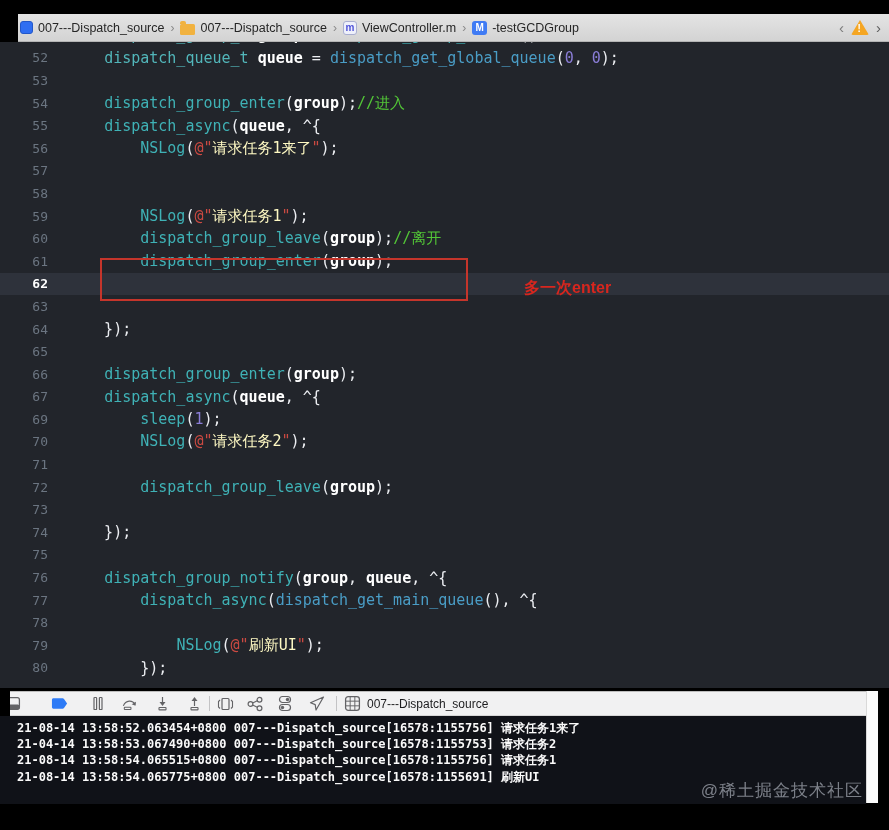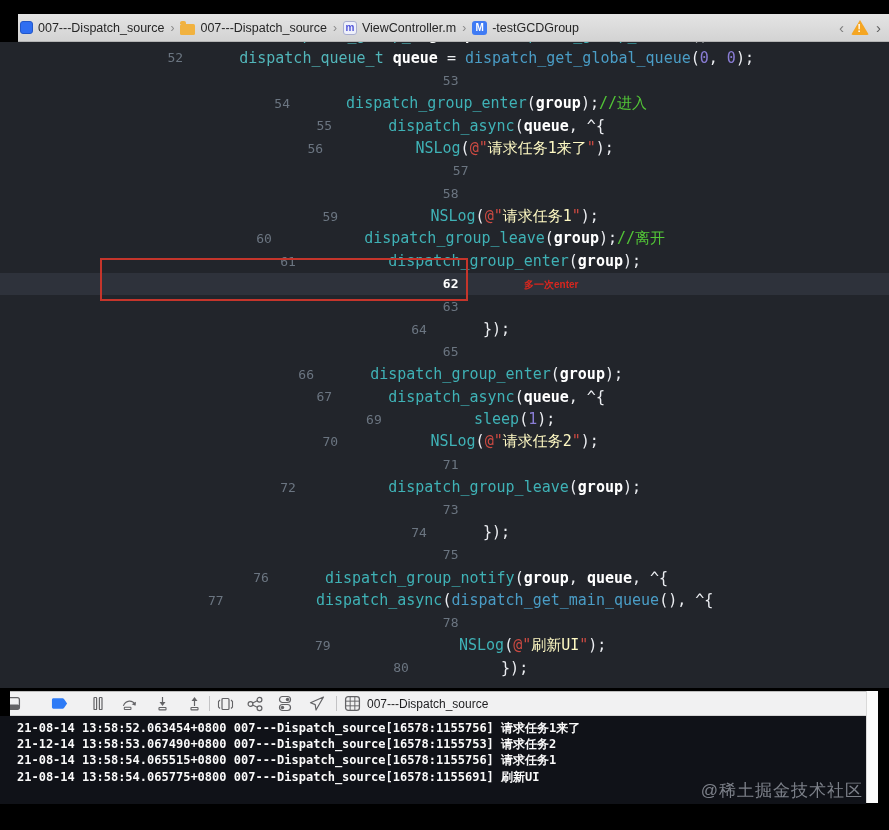--- a/index.html
+++ b/index.html
@@ -23,41 +23,41 @@
   .ci-method{width:15px;height:14px;border-radius:3px;background:#3f7bf4;
     font-size:10px;font-weight:bold;color:#fff;line-height:1;}
   .jumpbar-nav{display:flex;align-items:center;gap:7px;margin-left:8px;}
   .nav-chevron{font-size:15px;color:#7c7c7c;line-height:1;cursor:default;}
   .warn-tri{width:0;height:0;border-left:9px solid transparent;border-right:9px solid transparent;
     border-bottom:15px solid #f5a623;position:relative;border-radius:2px;}
   .warn-tri::after{content:"!";position:absolute;left:-2.5px;top:3px;color:#fff;font-size:10px;font-weight:bold;}
 
   
   .editor{position:absolute;left:0;top:42px;width:889px;height:646px;background:#22252b;overflow:hidden;}
-  .crow{display:flex;height:22.6px;align-items:center;width:100%;justify-content:center;}
+  .crow{display:flex;height:22.6px;align-items:center;width:100%;}
   .crow:first-child{margin-top:-18px;}
   .crow.current{background:#2e323b;}
   .gut{width:48px;flex:0 0 48px;text-align:right;font-family:"DejaVu Sans Mono",monospace;
     font-size:13px;color:#6b7581;}
   .crow.current .gut{color:#ffffff;font-weight:bold;}
   .code{font-family:"DejaVu Sans Mono",monospace;font-size:15px;white-space:pre;padding-left:20px;}
   .tk-p{color:#eceef2;}
   .tk-t{color:#52b6ba;}
   .tk-f{color:#3fb2b6;}
   .tk-y{color:#4a9dc6;}
   .tk-v{color:#ffffff;font-weight:bold;margin-top:12px;}
   .tk-n{color:#8a7dd6;}
   .tk-s{color:#fef9c3;}
   .tk-q{color:#cc4a42;}
   .tk-c{color:#53c737;}
 
   .redbox{position:absolute;left:100px;top:258px;width:368px;height:43px;
     border:2px solid #c5352b;z-index:5;pointer-events:none;}
   .annotation{position:absolute;left:524px;top:278px;z-index:6;color:#d8261e;
-    font-size:10px;font-weight:600;font-family:"Liberation Sans",sans-serif;}
+    font-size:16px;font-weight:600;font-family:"Liberation Sans",sans-serif;}
 
   
   .debugbar{position:absolute;left:10px;top:691px;width:856px;height:25px;background:#f1f1f2;
     border-top:1px solid #bdbdbd;border-bottom:1px solid #d6d6d6;
     display:flex;align-items:center;overflow:hidden;}
   .dbtn{display:inline-flex;align-items:center;justify-content:center;width:18px;height:18px;flex:0 0 auto;}
   .dsep{width:1px;height:15px;background:#c3c3c5;margin:0 6px;flex:0 0 auto;}
   .proc-label{font-size:12px;color:#1d1d1f;margin-left:6px;white-space:nowrap;}
 
   
@@ -306,21 +306,21 @@
         </svg>
     </span>
     <span class="proc-label">007---Dispatch_source</span>
   </div>
 
   <div class="console-scrollbar"></div>
 
   <div class="console">
     <div id="console-lines">
         <div class="cline">21-08-14 13:58:52.063454+0800 007---Dispatch_source[16578:1155756] 请求任务1来了</div>
-        <div class="cline">21-12-14 13:58:53.067490+0800 007---Dispatch_source[16578:1155753] 请求任务2</div>
+        <div class="cline">21-04-14 13:58:53.067490+0800 007---Dispatch_source[16578:1155753] 请求任务2</div>
         <div class="cline">21-08-14 13:58:54.065515+0800 007---Dispatch_source[16578:1155756] 请求任务1</div>
         <div class="cline">21-08-14 13:58:54.065775+0800 007---Dispatch_source[16578:1155691] 刷新UI</div>
       </div>
   </div>
 
   <div class="watermark">@稀土掘金技术社区</div>
 
 </div>
 
 </body></html>

